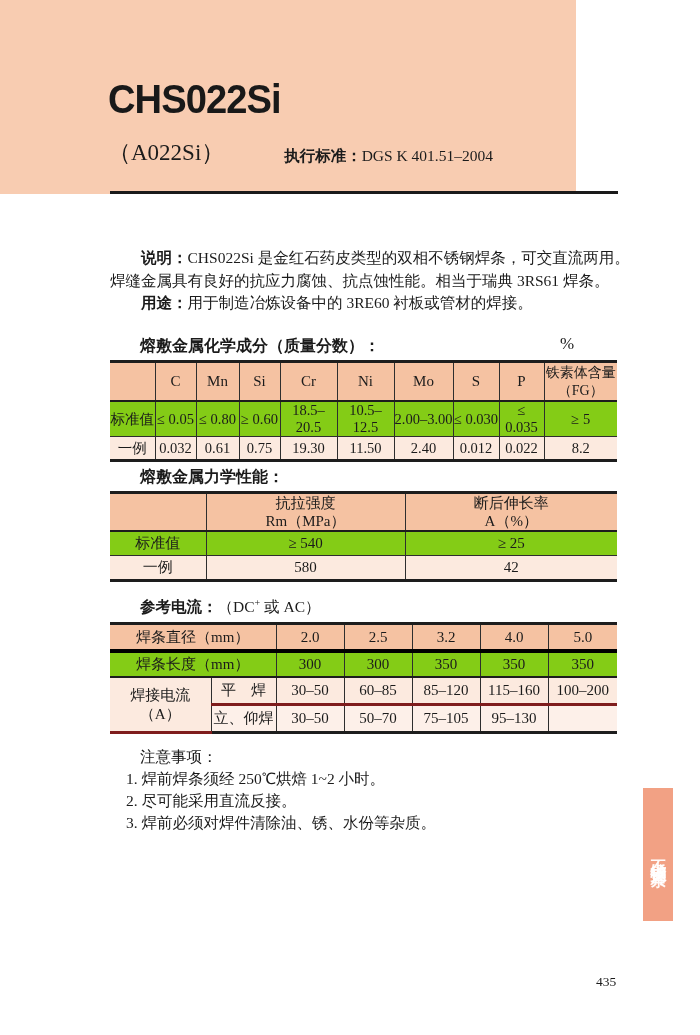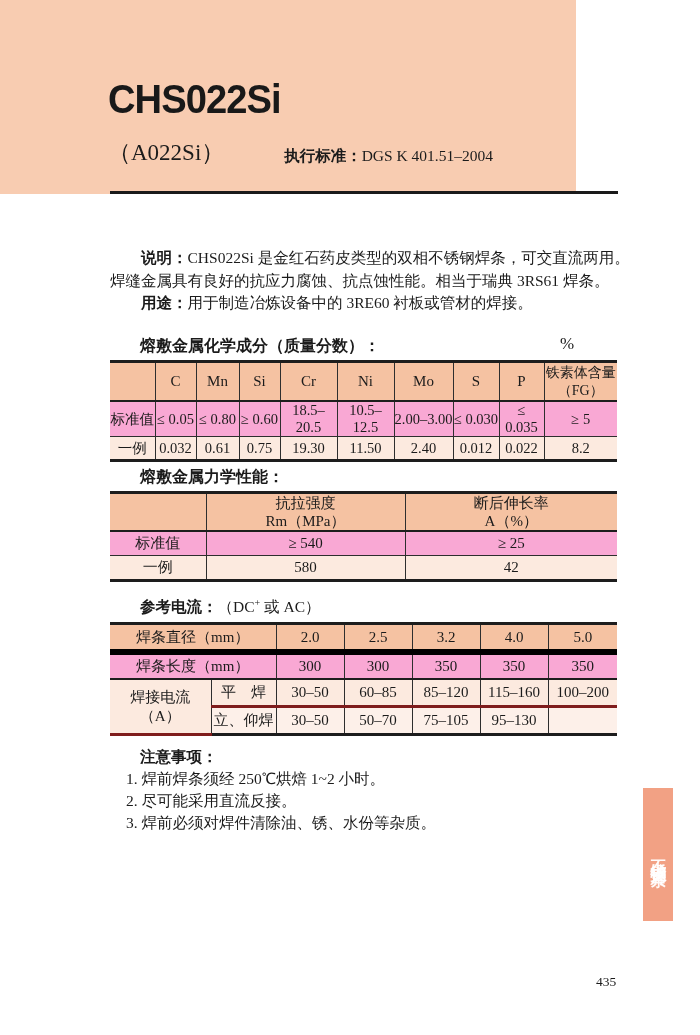--- a/index.html
+++ b/index.html
@@ -41,47 +41,47 @@
     position:absolute; left:110px; width:507px; border-collapse:collapse; table-layout:fixed;
     border-top:3px solid #1d1d1d; border-bottom:3px solid #1d1d1d;
   }
   .tbl td, .tbl th {
     border-right:1px solid #2e2e2e; padding:0; text-align:center; vertical-align:middle;
     font-weight:normal; font-size:14.5px; overflow:hidden;
   }
   .tbl td:last-child, .tbl th:last-child { border-right:none; }
   .tbl thead th { border-bottom:2px solid #1d1d1d; }
   .row-hdr { background:#f5c2a2; }
-  .row-med { background:#f9a8d4; }
+  .row-med { background:#84cc16; }
   .row-light { background:#fceadf; }
   .row-lighter { background:#fdf0e9; }
 
   #tbl-chem { top:360px; }
   #tbl-chem th { height:37px; font-size:15px; }
   #tbl-chem .fg-col div { font-size:14px; line-height:1.25; }
   #tbl-chem tbody td { height:22px; }
   #tbl-chem tr.row-med td { border-bottom:1px solid #2e2e2e; }
 
   #tbl-mech { top:491px; }
   #tbl-mech th { height:36px; font-size:15px; }
   #tbl-mech th div { line-height:1.2; }
   #tbl-mech tbody td { height:23px; font-size:15px; }
   #tbl-mech tr.row-med td { border-bottom:1px solid #2e2e2e; }
 
   #tbl-cur { top:622px; }
   #tbl-cur td { font-size:15px; }
-  #tbl-cur tr.r1 td { height:24px; border-bottom:6px solid #000000; }
+  #tbl-cur tr.r1 td { height:24px; border-bottom:4px solid #000000; }
   #tbl-cur tr.r2 td { height:23px; border-bottom:2px solid #1d1d1d; }
   #tbl-cur tr.r3 td { height:25px; border-bottom:3px solid #7f1d1d; }
   #tbl-cur tr.r4 td { height:25px; }
   #tbl-cur td.cur-lbl { background:#fceadf; border-bottom:none; }
 
   
   .notes { position:absolute; left:126px; top:746px; font-size:15.5px; line-height:22px; }
-  .notes .title { font-family:"Liberation Sans", sans-serif; font-weight:bold; padding-left:14px; }
+  .notes .title { font-family:"Liberation Sans", sans-serif; font-weight:normal; padding-left:14px; }
   .notes .item { white-space:nowrap; }
 
   
   .side-tab {
     position:absolute; left:643px; top:788px; width:30px; height:133px; background:#f2a184;
     display:flex; align-items:center; justify-content:center;
   }
   .side-tab span {
     writing-mode:vertical-rl; text-orientation:upright;
     font-family:"Liberation Sans", sans-serif; font-weight:bold; font-size:16px;

